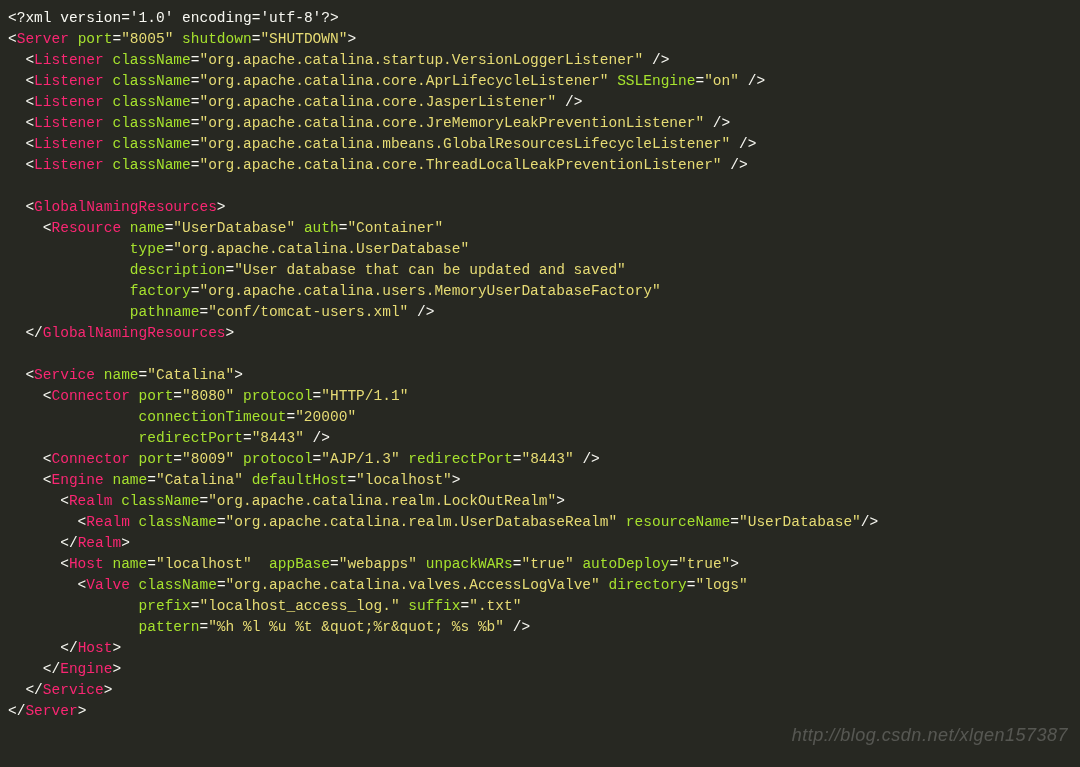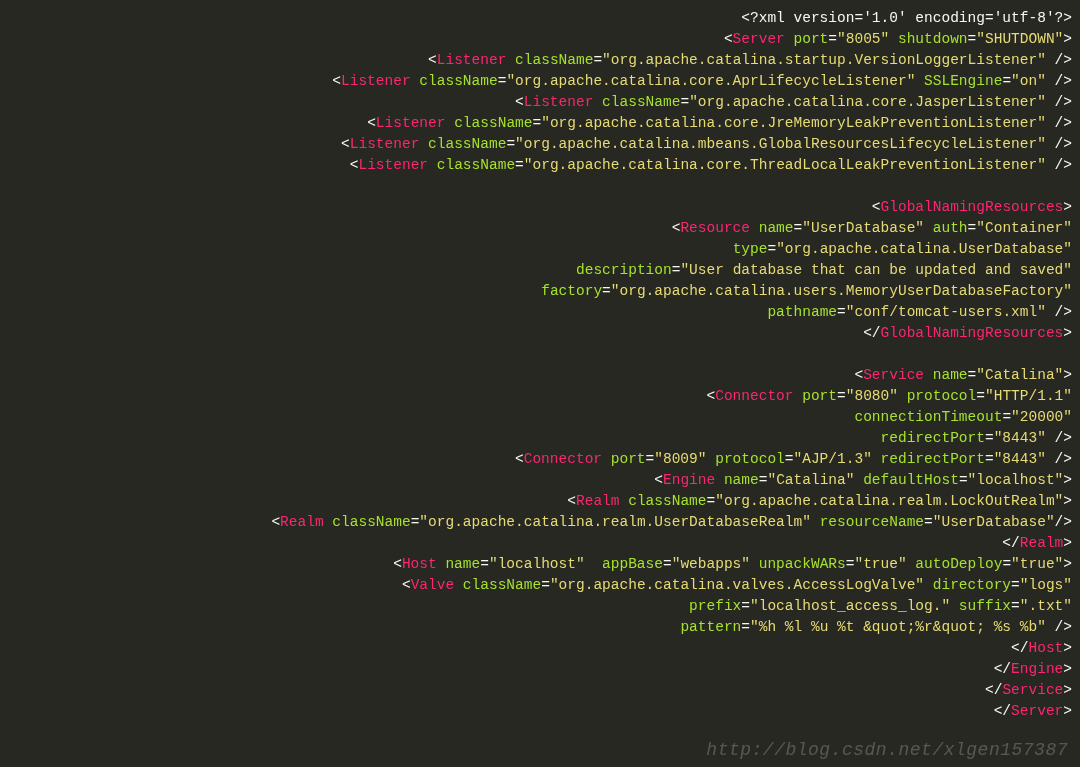--- a/index.html
+++ b/index.html
@@ -13,32 +13,31 @@
     width: 1080px;
     height: 767px;
     box-sizing: border-box;
     position: relative;
     overflow: hidden;
   }
   pre {
     margin: 0;
     white-space: pre;
     font-family: inherit;
-    text-align: right;
   }
   .pi    { color: #f8f8f2; }      
   .br    { color: #f8f8f2; }      
   .tag   { color: #f92672; }      
   .attr  { color: #a6e22e; }      
   .str   { color: #e6db74; }      
   .watermark {
     position: absolute;
-    bottom: 6px;
+    bottom: 21px;
     right: 12px;
-    font-family: Liberation Mono, monospace;
+    font-family: Liberation Sans, sans-serif;
     color: rgba(255,255,255,0.22);
     font-size: 18px;
     font-style: italic;
     letter-spacing: 0.5px;
   }
 </style>
 </head>
 <body>
 
 <pre id="code"><span><span class="pi">&lt;?</span><span class="pi">xml version</span><span class="pi">=</span><span class="pi">'1.0'</span><span class="pi"> encoding</span><span class="pi">=</span><span class="pi">'utf-8'</span><span class="pi">?&gt;</span></span>

